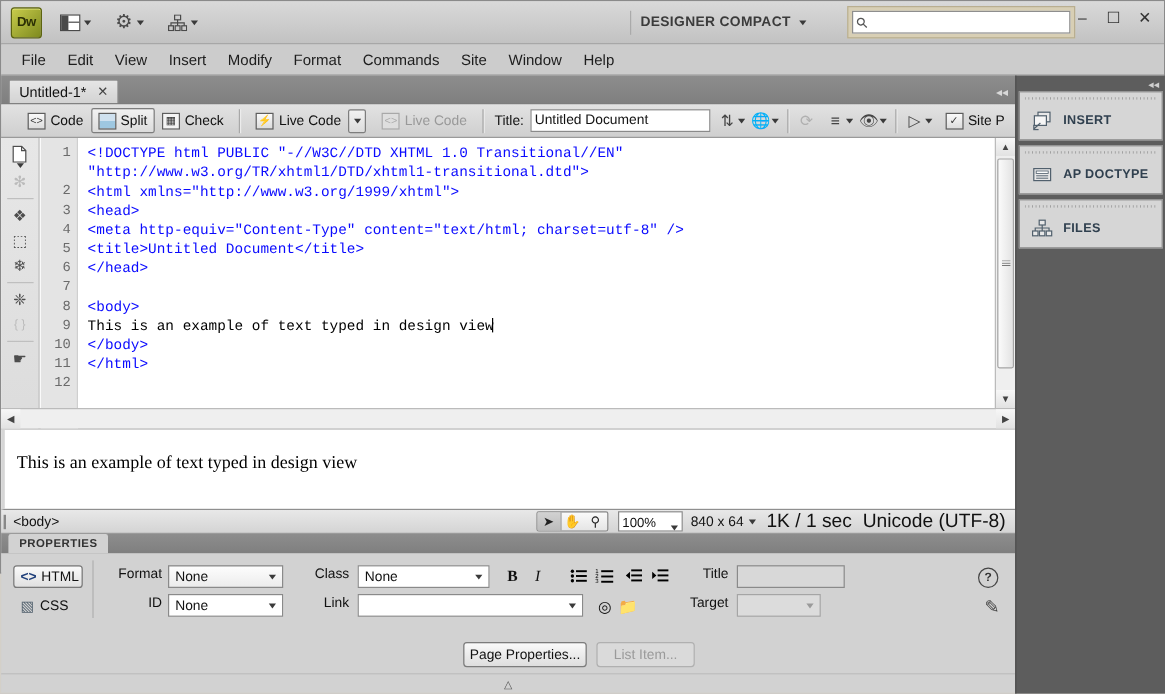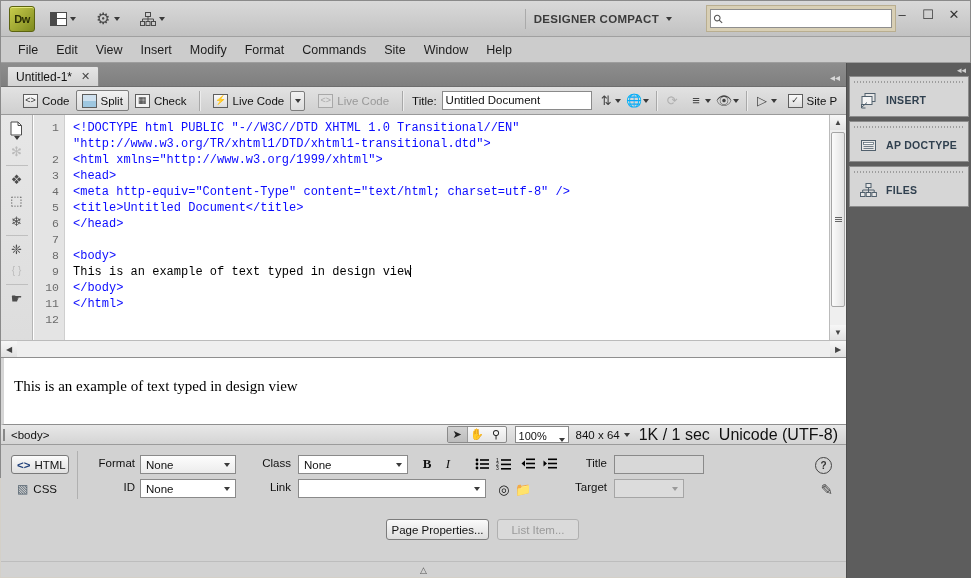--- a/index.html
+++ b/index.html
@@ -405,20 +405,23 @@
       <div class="dimsel">
         <span>840 x 64</span>
         <span class="caret"></span>
       </div>
       <span class="stat-txt">1K / 1 sec</span>
       <span class="stat-txt" style="margin-right:8px">Unicode (UTF-8)</span>
     </div>
   </div>
 
   <div class="propspane">
+    <div class="propstab-bar">
+      <div class="propstab">PROPERTIES</div>
+    </div>
 
     <div class="propsbody">
       <div class="htmlbtn">
         <span style="color:#1f3f7a;font-weight:bold">&lt;&gt;</span>
         <span>HTML</span>
       </div>
       <div class="cssbtn">
         <span style="color:#51606d;font-size:12px">▧</span>
         <span>CSS</span>
       </div>

